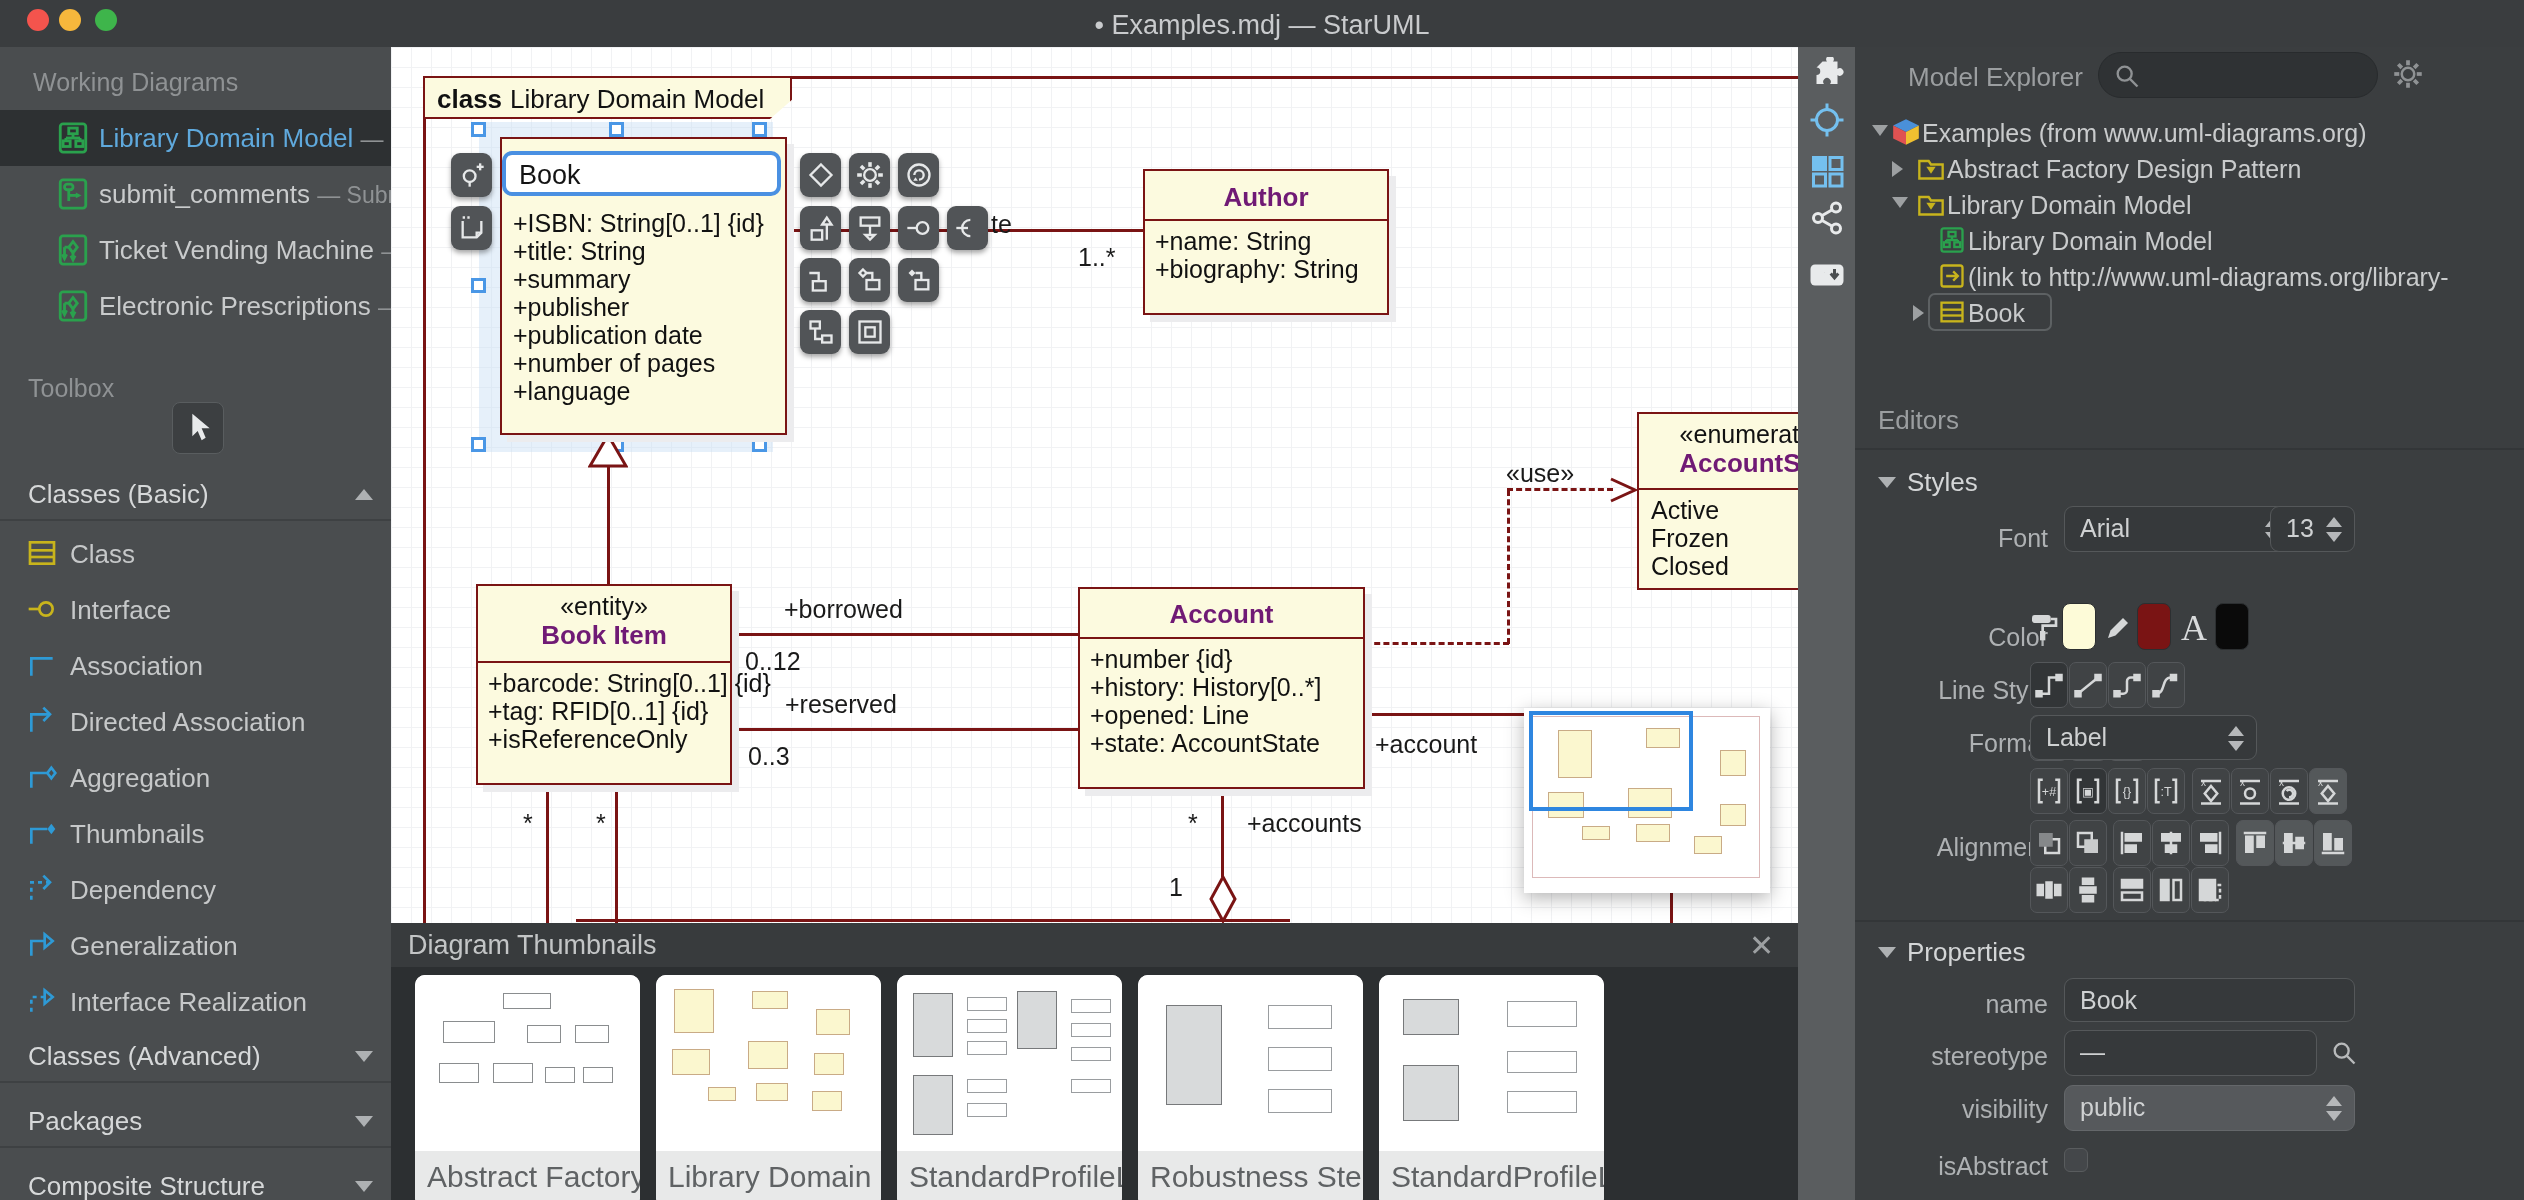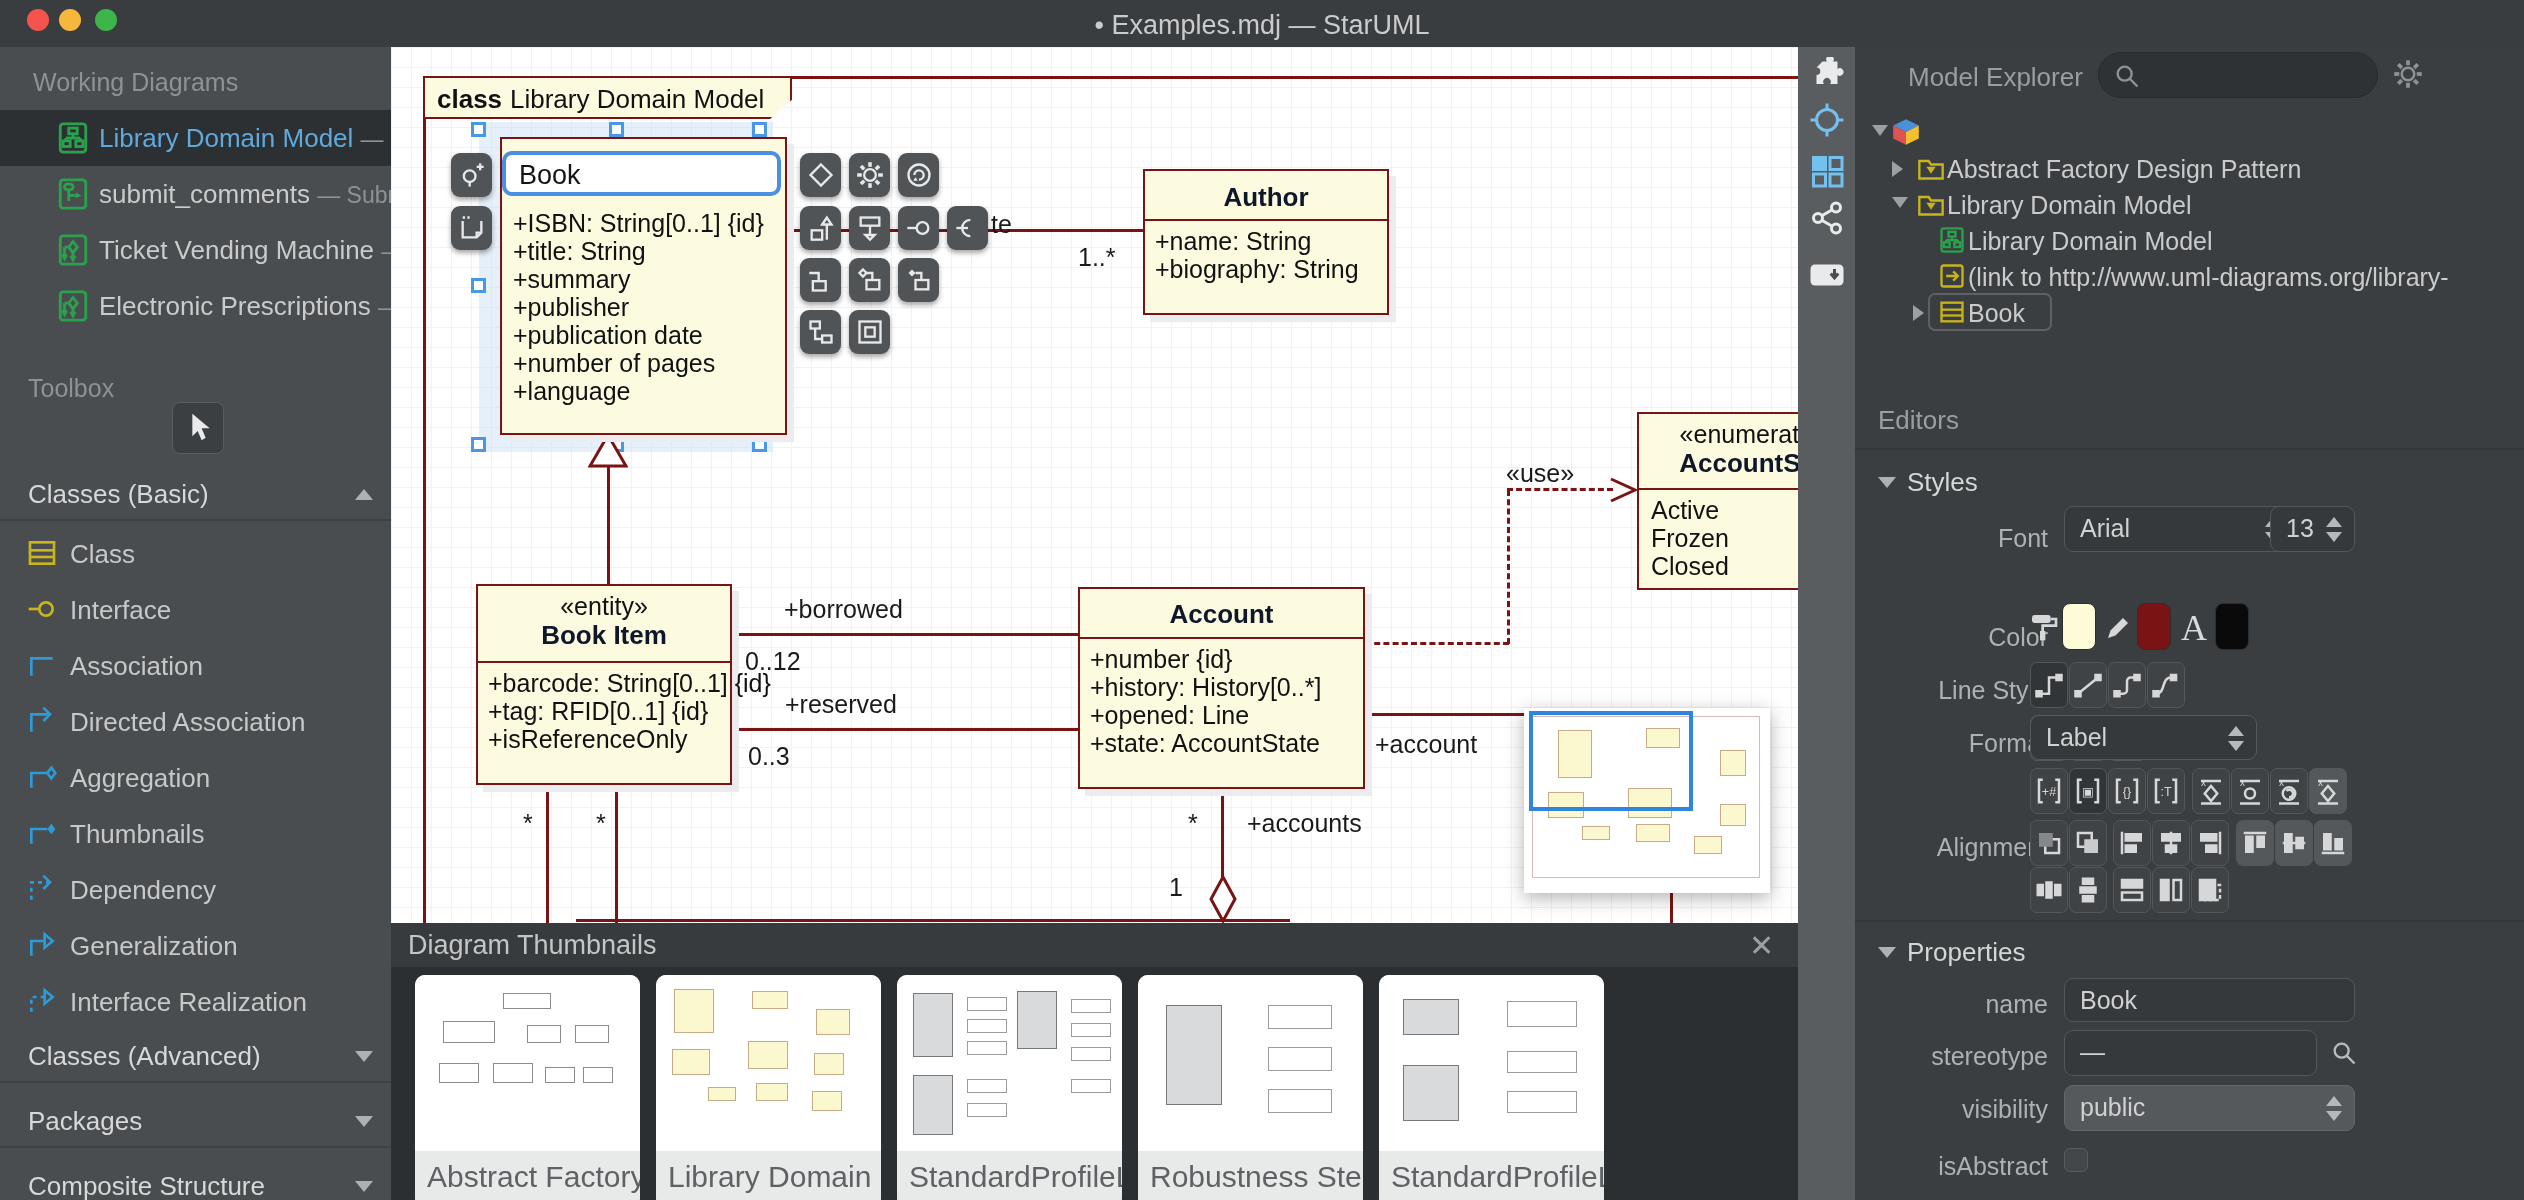--- a/index.html
+++ b/index.html
@@ -37,21 +37,21 @@
   
   #canvas { left:391px; top:47px; width:1407px; height:1153px; background:#ffffff; overflow:hidden;
     background-image:linear-gradient(#f1f2f4 1px, transparent 1px),
                      linear-gradient(90deg,#f1f2f4 1px, transparent 1px);
     background-size:20px 20px; }
   .ml { background:#7a1414; }
   .dash-h { border-top:3px dashed #7a1414; height:0; }
   .dash-v { border-left:3px dashed #7a1414; width:0; }
   .clbl { font-size:25px; color:#1a1a1a; white-space:nowrap; }
   .cls-box { background:#fcfadf; border:2px solid #7a1414; box-shadow:7px 7px 0 #ececee; }
-  .cls-title { width:100%; text-align:center; font-weight:bold; font-size:26px; color:#0f172a; white-space:nowrap; }
+  .cls-title { width:100%; text-align:center; font-weight:bold; font-size:26px; color:#701a75; white-space:nowrap; }
   .cls-stereo { width:100%; text-align:center; font-size:25px; color:#111; white-space:nowrap; }
   .cls-sep { left:0; width:100%; height:2px; background:#7a1414; }
   .attr-line { font-size:25px; color:#111; line-height:28px; white-space:nowrap; }
   #frame-tab { background:#fcfadf; border:2px solid #7a1414;
     clip-path:polygon(0 0,100% 0,100% 55%,calc(100% - 22px) 100%,0 100%); }
   .handle { width:15px; height:15px; background:#fff; border:3px solid #4a97e6; }
   #name-field { background:#fff; border:4px solid #4a90e2; border-radius:10px; }
   #name-field span { position:absolute; left:13px; top:5px; font-size:27px; color:#141414; }
   .qbtn { width:41px; height:44px; background:#515457; border-radius:9px;
     box-shadow:0 3px 5px rgba(0,0,0,.35); display:flex; align-items:center; justify-content:center; }
@@ -673,20 +673,21 @@
     <div id="me-tree">
         <div class="a tree-row" style="top: 68px;">
           <div class="tree-arrow down" style="left: 17px;"></div>
           <span class="tree-icon" style="left: 37px;">
             <svg width="28" height="28" viewBox="0 0 24 24">
               <polygon points="12,1 23,6.5 12,12 1,6.5" fill="#4a90d9"></polygon>
               <polygon points="1,6.5 12,12 12,23 1,17.5" fill="#e05252"></polygon>
               <polygon points="23,6.5 12,12 12,23 23,17.5" fill="#f0c030"></polygon>
             </svg>
           </span>
+          <span class="tree-label" style="left: 67px;">Examples (from www.uml-diagrams.org)</span>
         </div>
         <div class="a tree-row" style="top: 104px;">
           <div class="tree-arrow right" style="left: 37px;"></div>
           <span class="tree-icon" style="left: 62px;">
             <svg width="28" height="28" viewBox="0 0 24 24" fill="none" stroke="#e2e4e5" stroke-width="2">
               <path d="M2 6 h8 l2 3 h10 v12 h-20 z" stroke="#c8b41c"></path>
               <path d="M12 17 l4-6 h-8 z" fill="#c8b41c" stroke="none"></path>
             </svg>
           </span>
           <span class="tree-label" style="left: 92px;">Abstract Factory Design Pattern</span>

